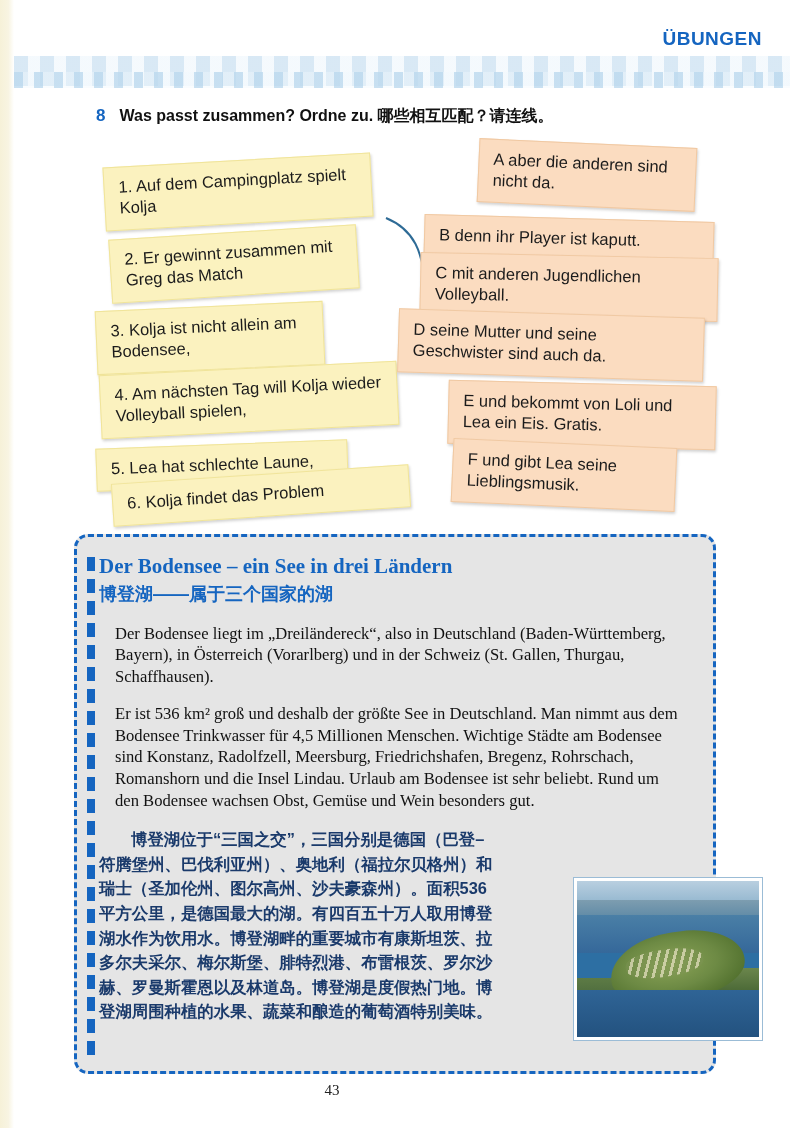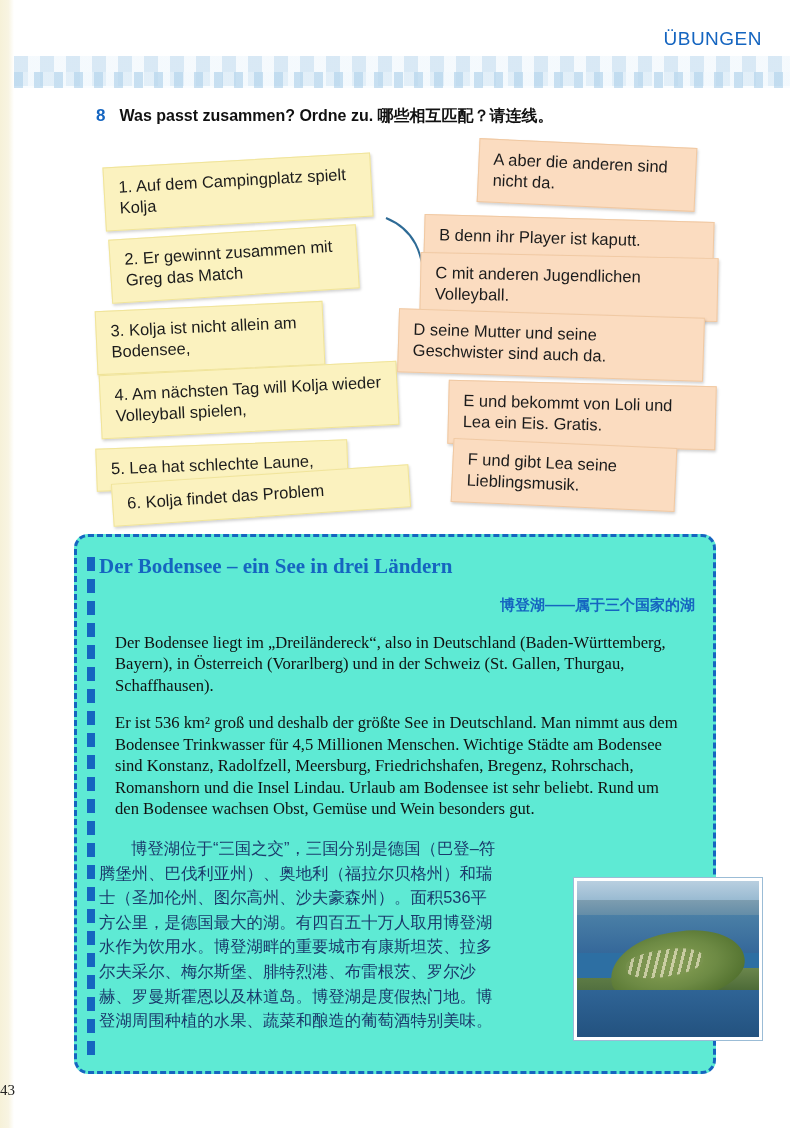--- a/index.html
+++ b/index.html
@@ -39,21 +39,21 @@
     left: 0; top: 72px;
     width: 776px; height: 16px;
     background:
       repeating-linear-gradient(90deg, rgba(188,217,238,.8) 0 9px, rgba(240,248,253,.4) 9px 20px);
   }
 
   .header-title {
     position: absolute;
     right: 28px; top: 28px;
     font-size: 19px;
-    font-weight: normal;
+    font-weight: bold;
     letter-spacing: .5px;
     color: #1565c0;
   }
 
   
   .ex-head {
     position: absolute;
     left: 96px; top: 106px;
     display: flex;
     align-items: baseline;
@@ -100,57 +100,57 @@
   #cE { left: 448px; top: 383px; width: 268px; transform: rotate(1.4deg); }
   #cF { left: 452px; top: 443px; width: 224px; transform: rotate(2.6deg); }
 
   .connector { position: absolute; left: 90px; top: 140px; width: 640px; height: 400px; pointer-events: none; }
 
   
   .infobox {
     position: absolute;
     left: 74px; top: 534px;
     width: 642px; height: 540px;
-    background: #5eead4;
+    background: #e5e5e5;
     border: 3px dashed #1565c0;
     border-radius: 14px;
     padding-left: 8px;
   }
   .info-inner { position: absolute; left: 22px; top: 16px; right: 18px; }
 
   .info-title {
     font-family: "Liberation Serif", serif;
     font-size: 21px;
     font-weight: bold;
     color: #1565c0;
     line-height: 1.3;
   }
   .info-title-cn {
-    font-size: 15px;
+    font-size: 18px;
     font-weight: bold;
     color: #1565c0;
     line-height: 1.35;
-    margin-top: 15px;
-    text-align: right;
+    margin-top: 2px;
   }
   .info-de {
     font-family: "Liberation Serif", serif;
     font-size: 16.6px;
     line-height: 1.3;
     color: #111111;
     margin-top: 7px;
   }
   .info-de p { margin: 16px; }
   .info-cn {
     font-size: 16.4px;
     line-height: 1.5;
     color: #1a3a6b;
     margin-top: 6px;
     text-indent: 32px;
     width: 400px;
+    font-weight: bold;
   }
 
   
   .ticks {
     position: absolute;
     left: 10px; top: 20px;
     width: 8px; height: 500px;
     background: repeating-linear-gradient(to bottom, #1565c0 0 14px, transparent 14px 22px);
   }
 
@@ -200,21 +200,21 @@
   .photo .shore2 {
     position: absolute; right: 0; top: 56%; width: 30%; height: 14%;
     background: linear-gradient(to bottom, #6b864c, #4d6b38);
     border-radius: 40% 0 0 30%;
   }
 
   .page-num {
     position: absolute;
     left: 0; top: 1082px;
     width: 664px;
-    text-align: left;
+    text-align: center;
     font-family: "Liberation Serif", serif;
     font-size: 15px;
     color: #222222;
   }
 </style>
 </head>
 <body>
 
 <div class="left-bar"></div>
 <div class="header-band">

